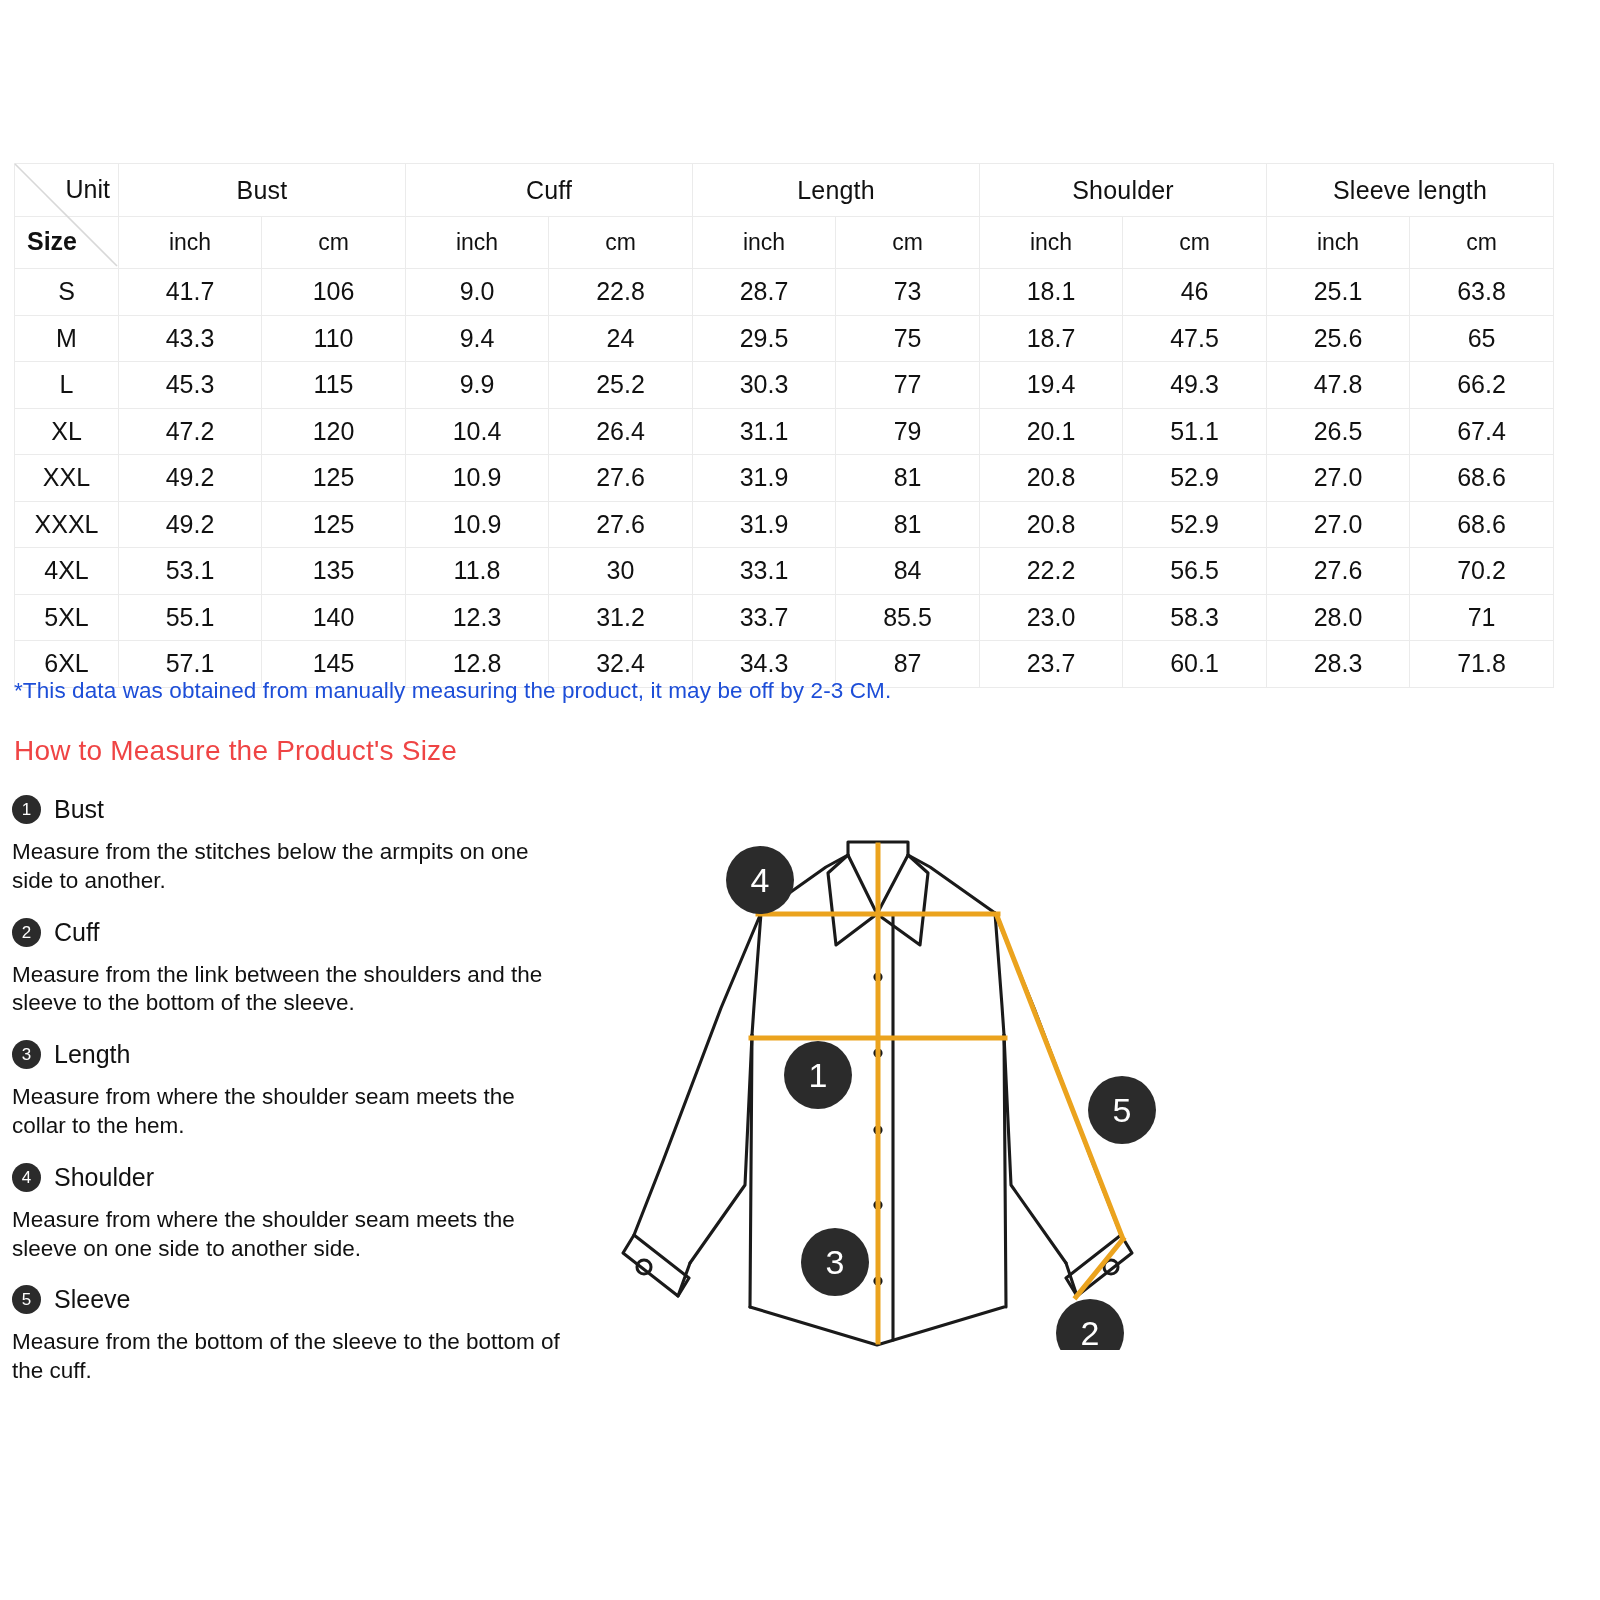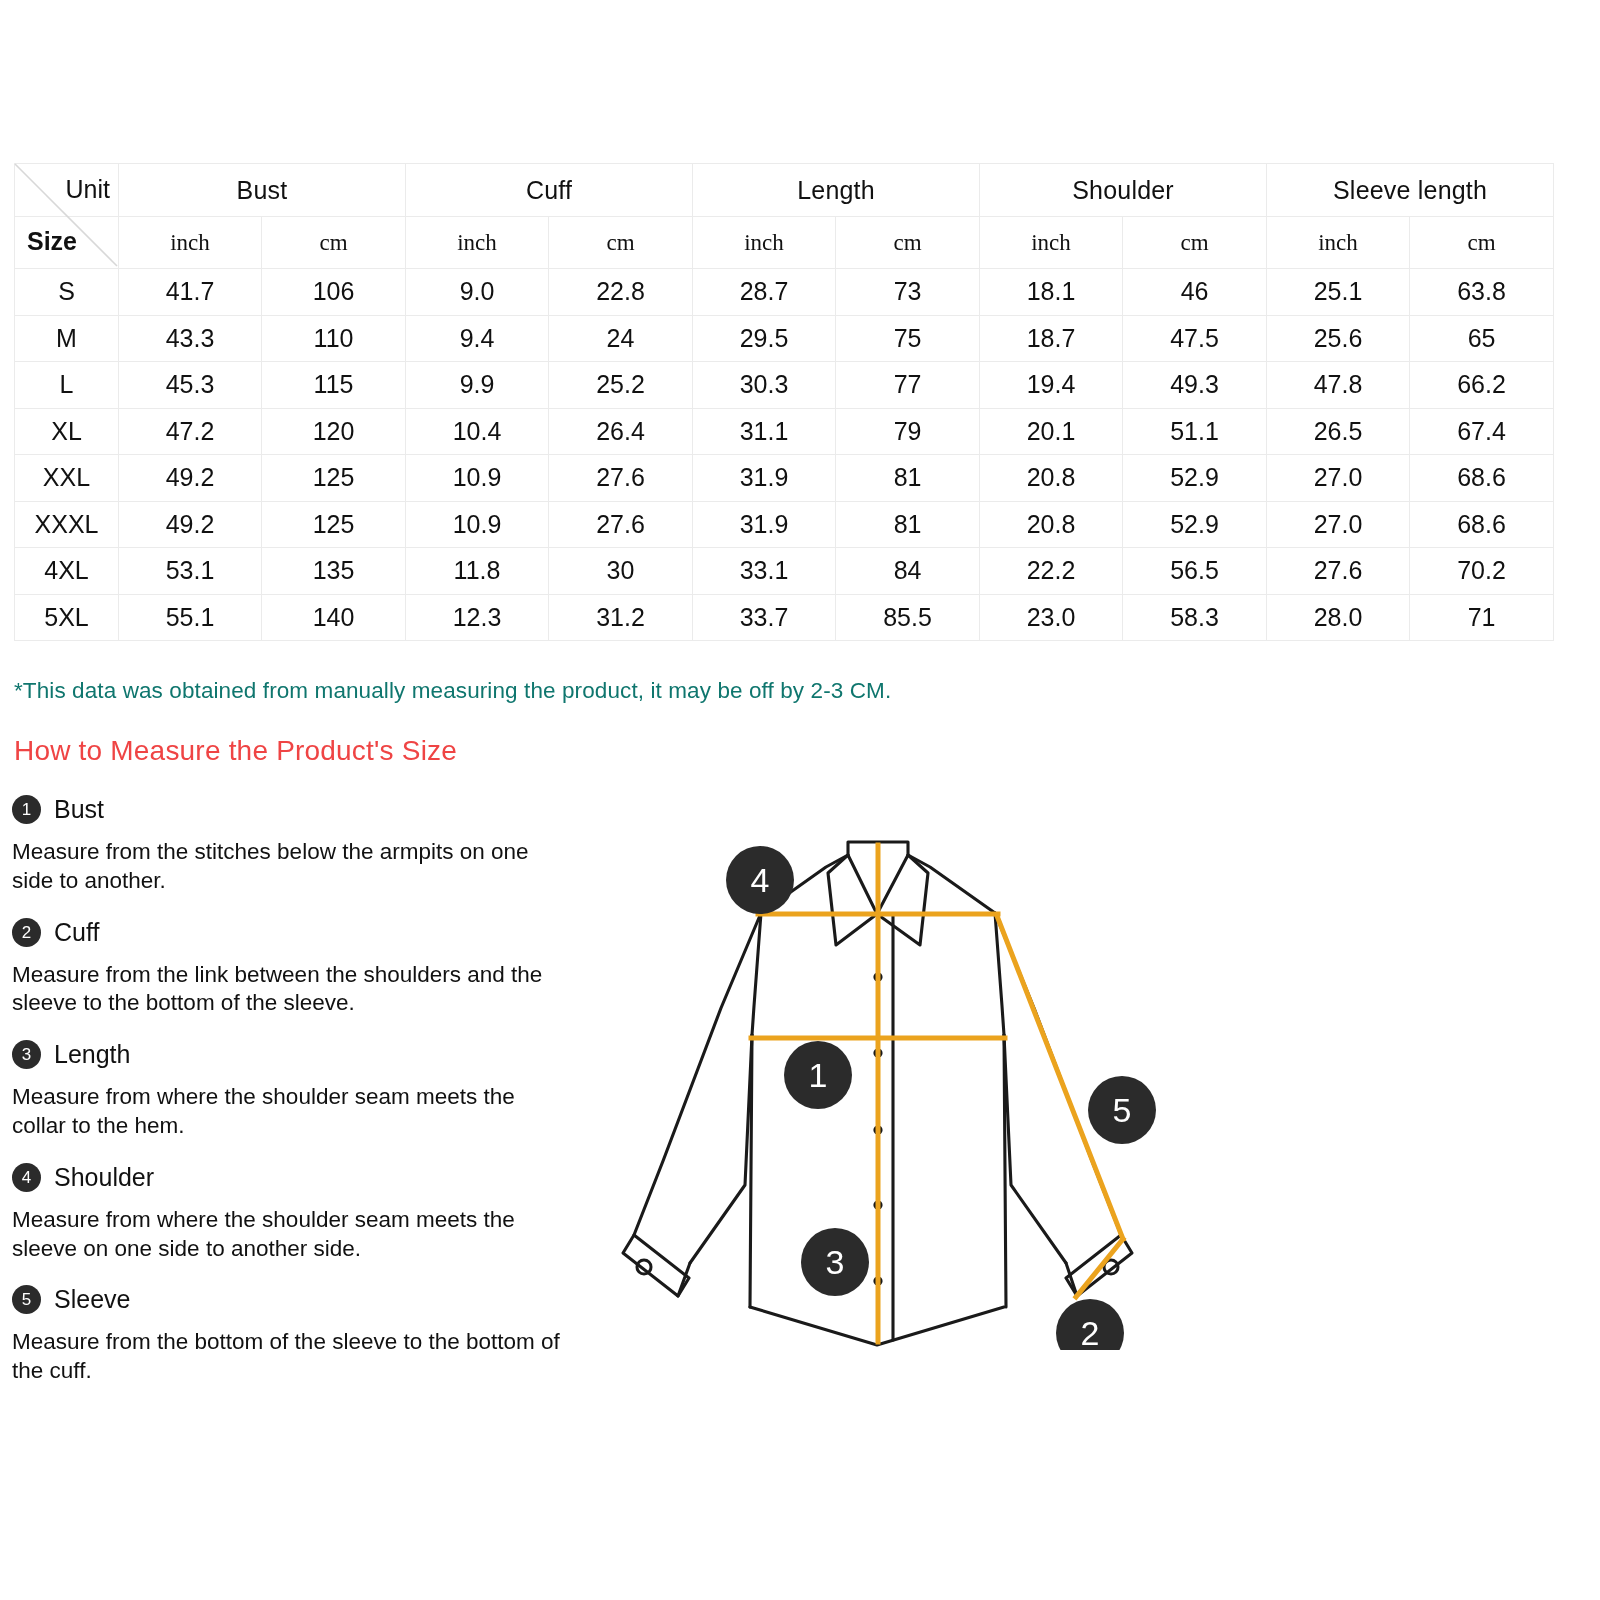--- a/index.html
+++ b/index.html
@@ -56,21 +56,20 @@
   }
   th.unit-cell .unit-lbl {
     position: absolute;
     right: 8px;
     top: 11px;
     font-size: 25px;
   }
   th.sub-head {
     height: 51px;
     font-size: 23px;
-    font-family: Liberation Serif, serif;
   }
   th.size-cell {
     position: relative;
     height: 51px;
     overflow: hidden;
   }
   th.size-cell .size-lbl {
     position: absolute;
     left: 12px;
     top: 10px;
@@ -96,21 +95,21 @@
   td.row-size {
     font-size: 25px;
   }
 
   
   .note {
     position: absolute;
     left: 14px;
     top: 678px;
     font-size: 22.5px;
-    color: #0f766e;
+    color: #1d4ed8;
     letter-spacing: .1px;
   }
 
   
   .how-heading {
     position: absolute;
     left: 14px;
     top: 735px;
     font-size: 28px;
     color: #ef4444;
@@ -310,20 +309,33 @@
           <td>55.1</td>
           <td>140</td>
           <td>12.3</td>
           <td>31.2</td>
           <td>33.7</td>
           <td>85.5</td>
           <td>23.0</td>
           <td>58.3</td>
           <td>28.0</td>
           <td>71</td>
+        </tr>
+        <tr>
+          <td class="row-size">6XL</td>
+          <td>57.1</td>
+          <td>145</td>
+          <td>12.8</td>
+          <td>32.4</td>
+          <td>34.3</td>
+          <td>87</td>
+          <td>23.7</td>
+          <td>60.1</td>
+          <td>28.3</td>
+          <td>71.8</td>
         </tr>
       </tbody>
     </table>
   </div>
 
   <div class="corner-slash">
     <svg width="104" height="104" viewBox="0 0 104 104">
       <line x1="1" y1="1" x2="103" y2="103" stroke="#d8d8d8" stroke-width="1.6"></line>
     </svg>
   </div>

